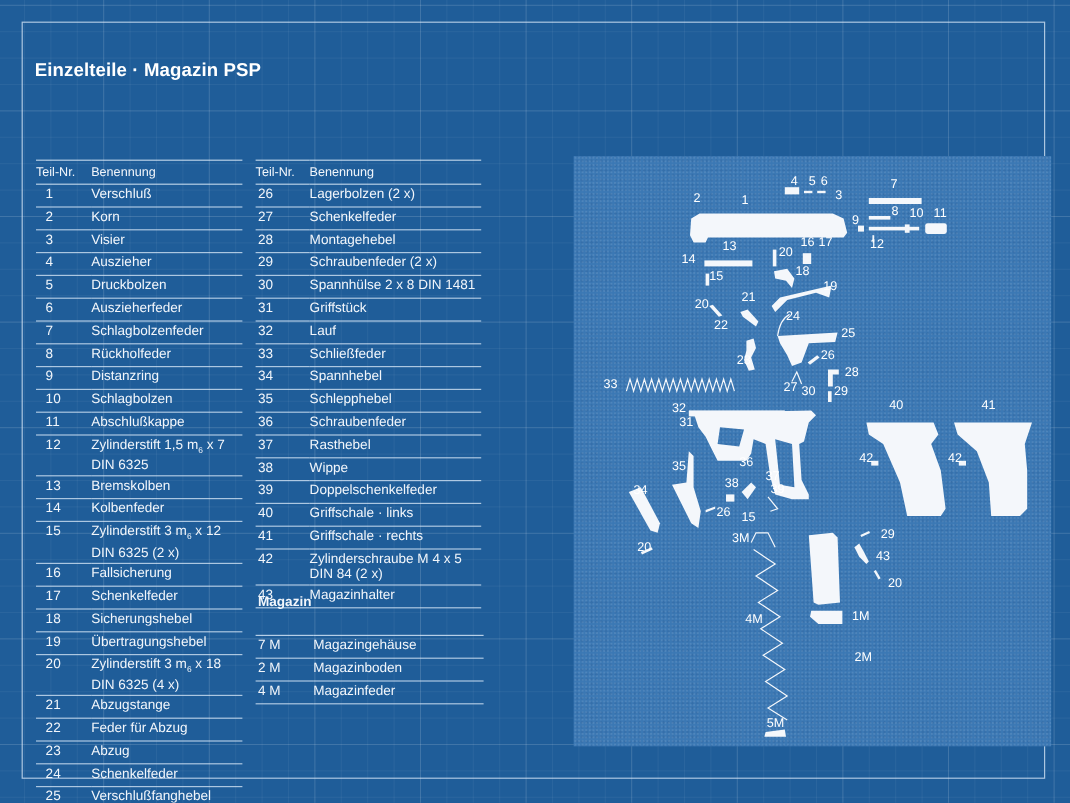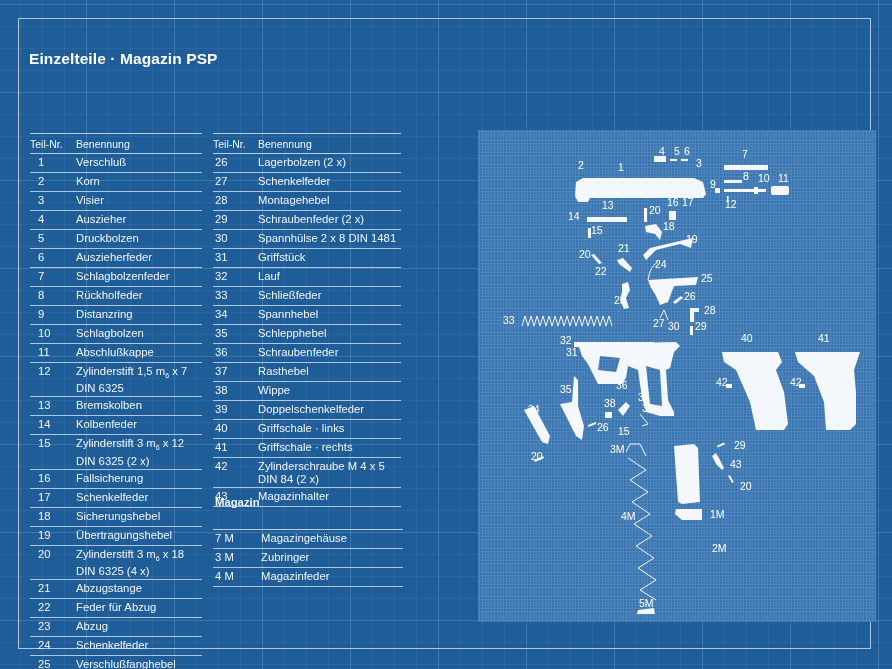--- a/index.html
+++ b/index.html
@@ -263,22 +263,22 @@
 </table>
 
 <div class="mag-title">Magazin</div>
 <table class="parts" id="t3">
   <tbody id="t3-body">
       <tr>
         <td class="num">7 M</td>
         <td class="name">Magazingehäuse</td>
       </tr>
       <tr>
-        <td class="num">3 M</td>
-        <td class="name">Zubringer</td>
+        <td class="num">2 M</td>
+        <td class="name">Magazinboden</td>
       </tr>
       <tr>
         <td class="num">4 M</td>
         <td class="name">Magazinfeder</td>
       </tr>
     </tbody>
 </table>
 
 <div class="panel">
   <svg width="398" height="492" viewBox="0 0 398 492">

